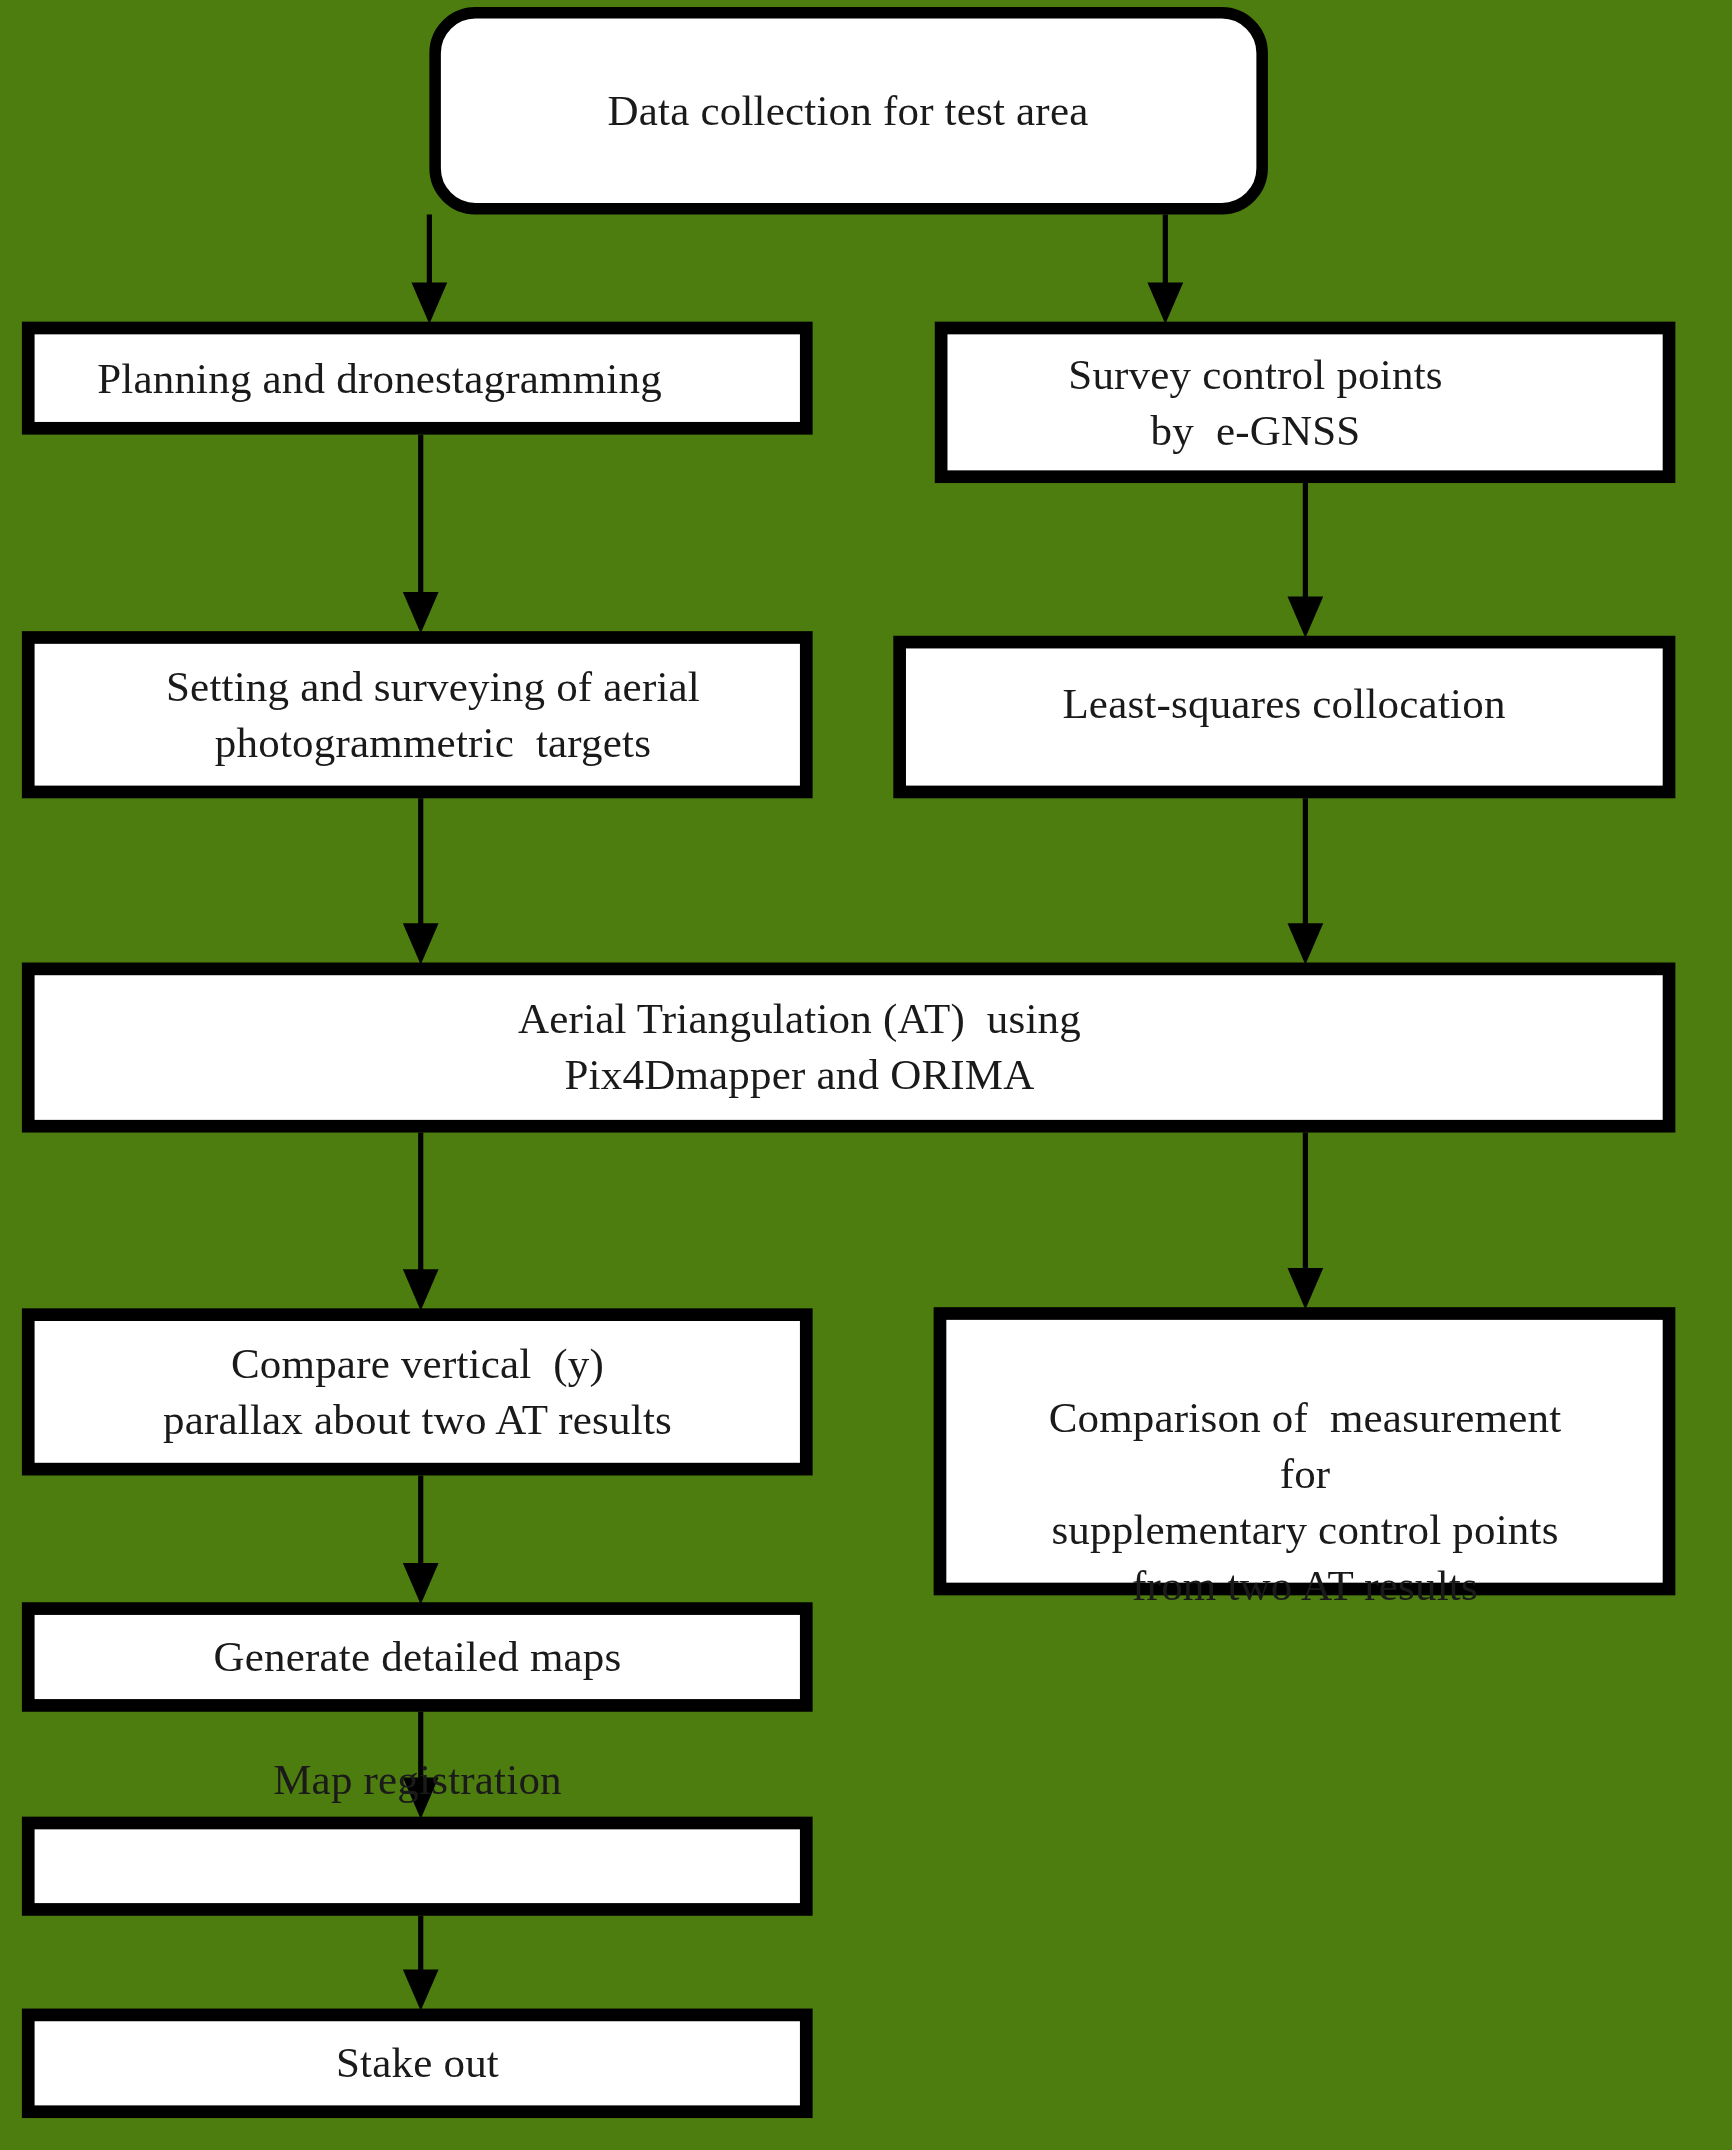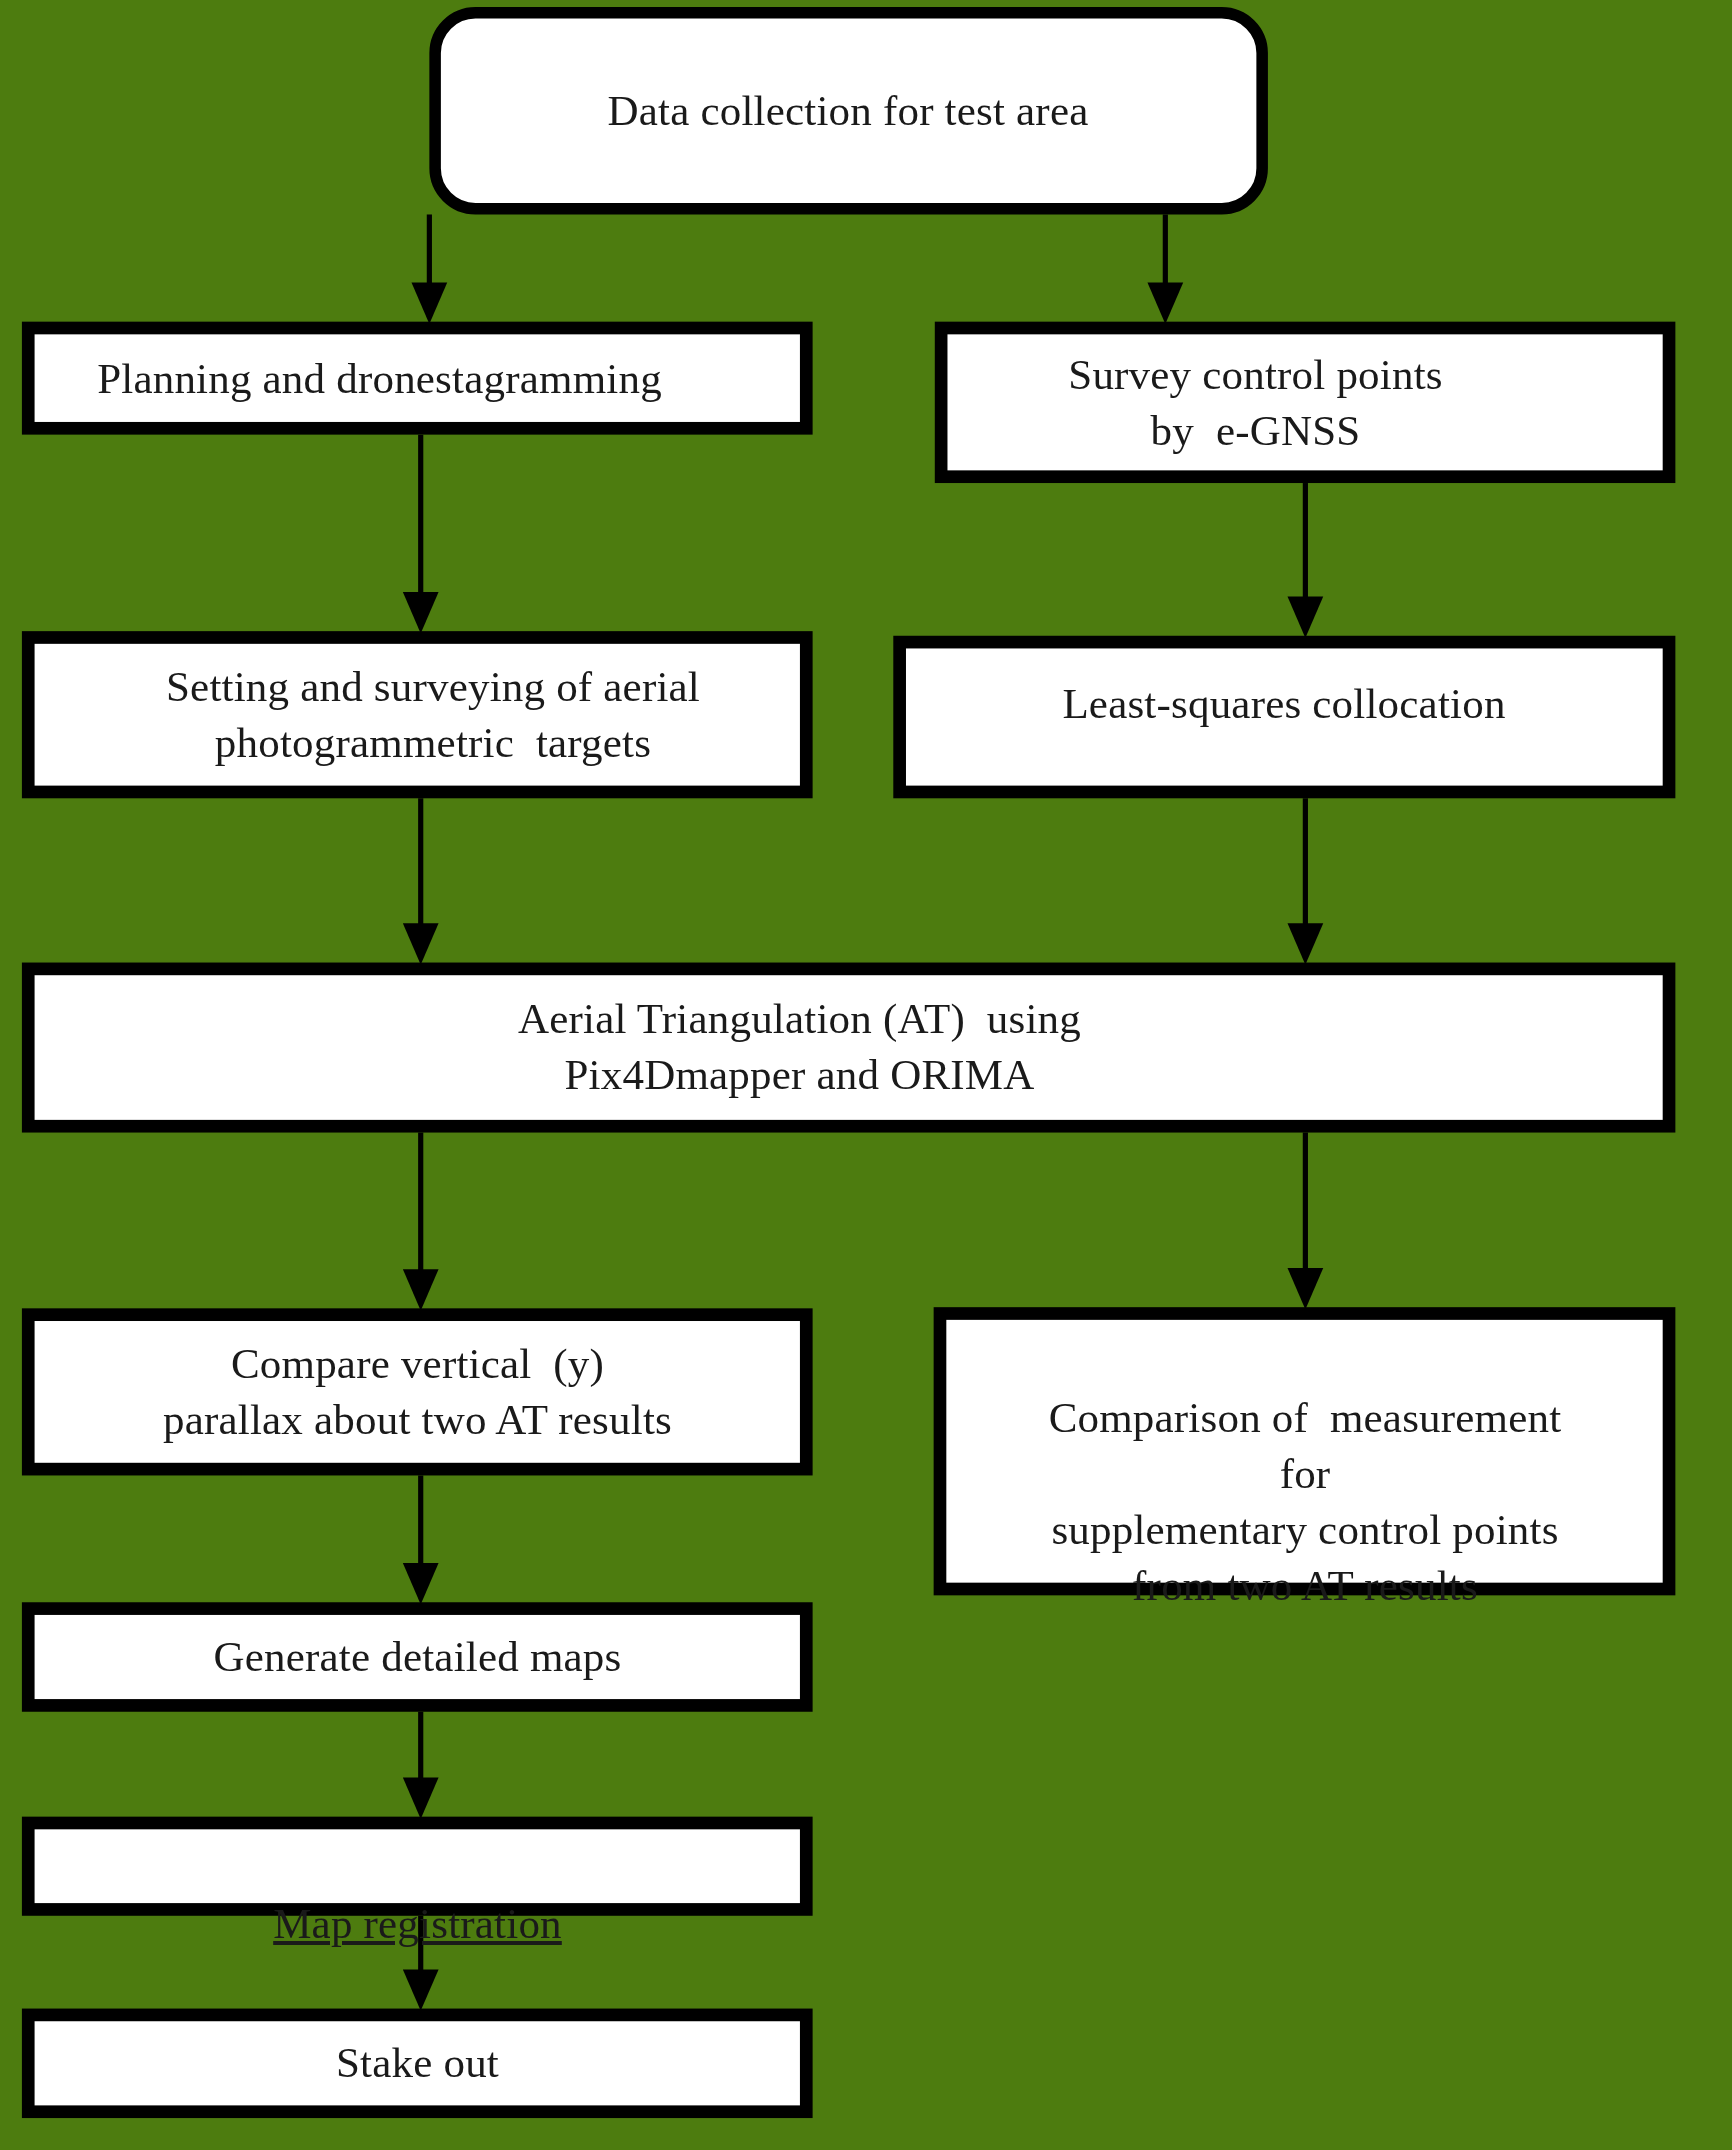--- a/index.html
+++ b/index.html
@@ -160,21 +160,21 @@
       </div>
       <div class="node-label" style="left: 934px; top: 1358px; width: 742px; height: 288px;">
         <span>Comparison of  measurement</span>
         <span>for</span>
         <span>supplementary control points</span>
         <span>from two AT results</span>
       </div>
       <div class="node-label" style="left: 22px; top: 1602px; width: 791px; height: 109px;">
         <span>Generate detailed maps</span>
       </div>
-      <div class="node-label" style="left: 22px; top: 1888px; width: 791px; height: 72px; text-decoration: underline;">
+      <div class="node-label" style="left: 22px; top: 1744px; width: 791px; height: 72px;">
         <span>Map registration</span>
       </div>
       <div class="node-label" style="left: 22px; top: 2008px; width: 791px; height: 109px;">
         <span>Stake out</span>
       </div>
     </div>
 </div>
 
 
 </body></html>

